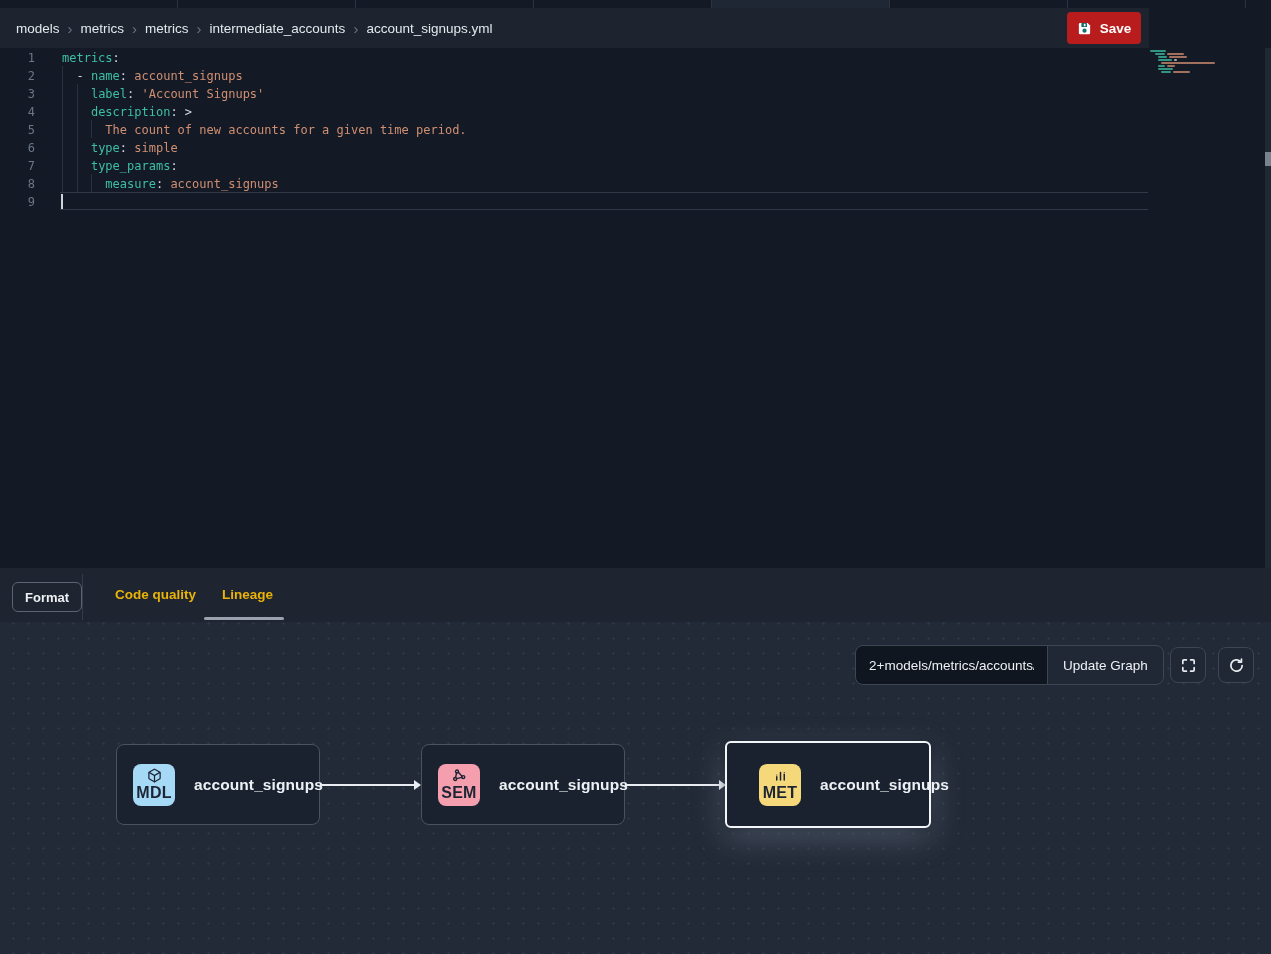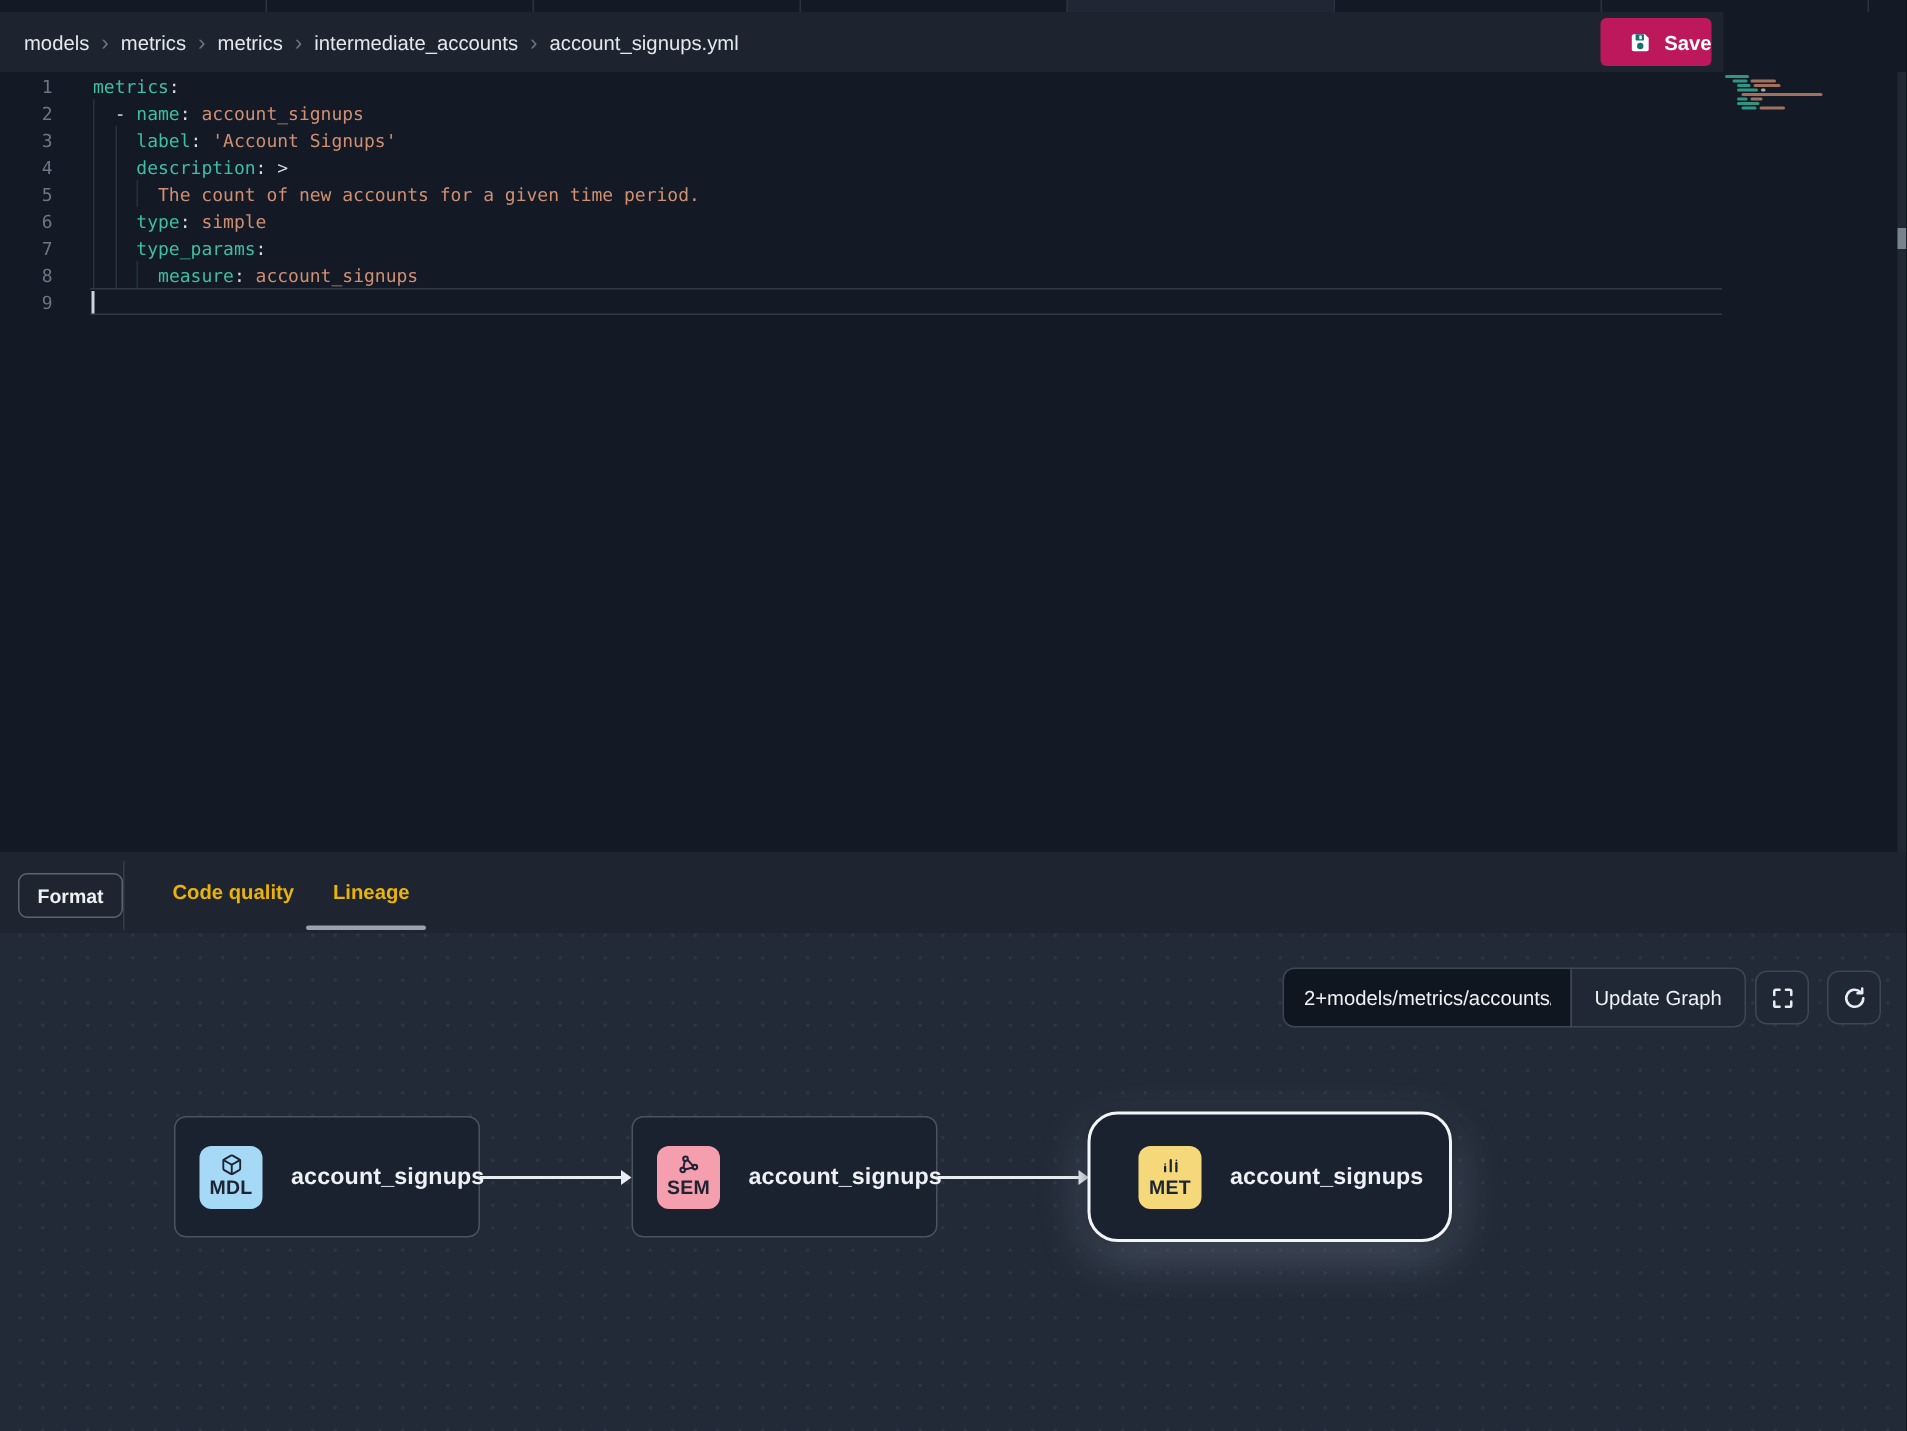--- a/index.html
+++ b/index.html
@@ -70,25 +70,25 @@
               background:#202835; border:1px solid #3d4655; display:flex; align-items:center;
               justify-content:center; cursor:pointer; }
   .btn-fullscreen { left:1170px; }
   .btn-refresh { left:1218px; }
   
   .node { position:absolute; width:204px; height:81px; background:#1a2230;
           border:1.5px solid #49525f; border-radius:8px; display:flex; align-items:center;
           padding-left:16px; cursor:pointer; }
   .node-1 { left:116px; top:122px; }
   .node-2 { left:421px; top:122px; }
-  .node-3 { left:725px; top:119px; width:243px; height:87px; border:2px solid #f3f6f9; border-radius:20px;
+  .node-3 { left:725px; top:119px; width:206px; height:87px; border:2px solid #f3f6f9; border-radius:6px;
             box-shadow:0 10px 32px rgba(165,180,205,.30), 0 2px 10px rgba(0,0,0,.45);padding-left:32px; }
   .badge { width:42px; height:42px; border-radius:8px; display:flex; flex-direction:column;
            align-items:center; justify-content:center; flex:none; }
-  .badge-label { font-size:13px; font-weight:700; color:#1d2433; line-height:1.1; letter-spacing:.2px; }
+  .badge-label { font-size:16px; font-weight:700; color:#1d2433; line-height:1.1; letter-spacing:.2px; }
   .badge svg { display:block; margin-bottom:1px; }
   .node-title { font-size:15.5px; font-weight:600; color:#edf0f4; margin-left:19px; letter-spacing:.1px; }
   .edge { position:absolute; height:2px; background:#e9edf2; }
   .edge-1 { left:320px; top:162px; width:95px; }
   .edge-2 { left:625px; top:162px; width:95px; }
   .arrowhead { position:absolute; width:0; height:0; border-top:5px solid transparent;
                border-bottom:5px solid transparent; border-left:7px solid #e9edf2; }
   .arrow-1 { left:414px; top:158px; }
   .arrow-2 { left:719px; top:158px; }
 </style>
@@ -112,21 +112,21 @@
     <span class="crumb">models</span>
     <span class="crumb-sep">›</span>
     <span class="crumb">metrics</span>
     <span class="crumb-sep">›</span>
     <span class="crumb">metrics</span>
     <span class="crumb-sep">›</span>
     <span class="crumb">intermediate_accounts</span>
     <span class="crumb-sep">›</span>
     <span class="crumb">account_signups.yml</span>
 
-    <button class="save-btn" style="background-color: #be185d; justify-content: flex-end;">
+    <button class="save-btn" style="background-color: #b91c1c;">
       <span style="display:flex">
         <svg width="15" height="15" viewBox="0 0 24 24">
           <path fill="#ffffff" d="M3 5a2 2 0 0 1 2-2h12l4 4v12a2 2 0 0 1-2 2H5a2 2 0 0 1-2-2V5z"></path>
           <rect x="7" y="3" width="9" height="6.5" rx="0.8" fill="#17706c"></rect>
           <rect x="11" y="4.2" width="2.6" height="4" rx="0.6" fill="#ffffff"></rect>
           <circle cx="12" cy="15.5" r="3.4" fill="#17706c"></circle>
         </svg>
       </span>
       <span>Save</span>
     </button>

